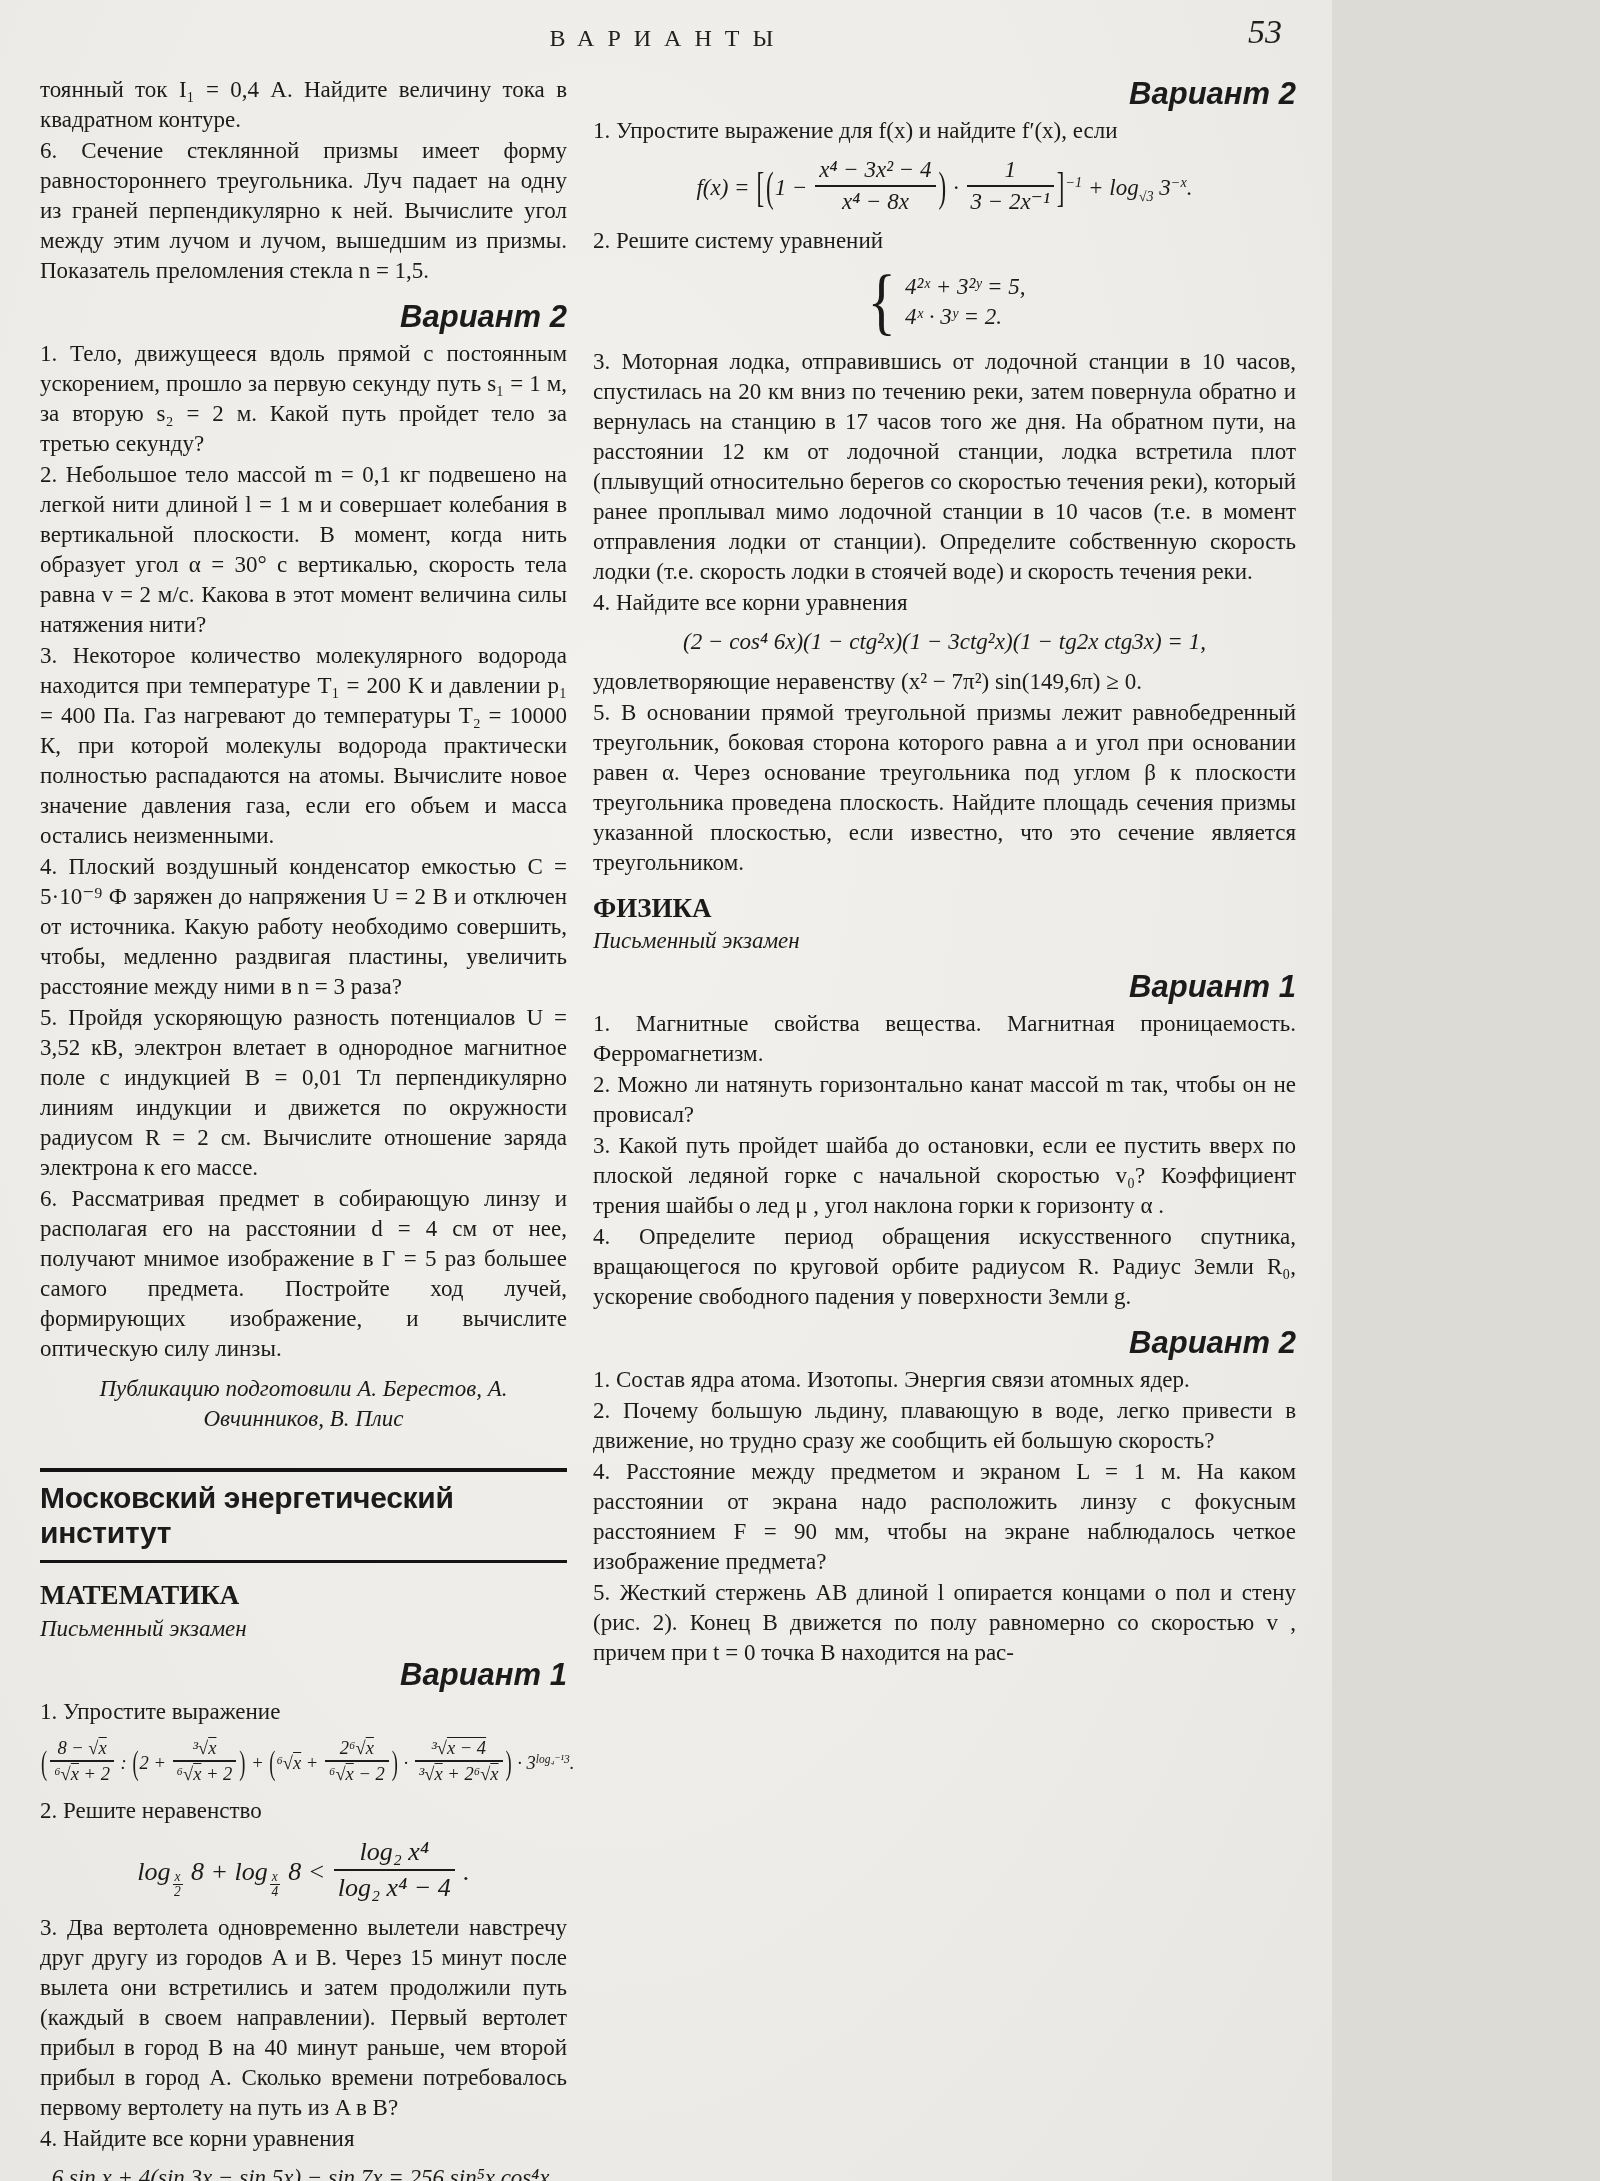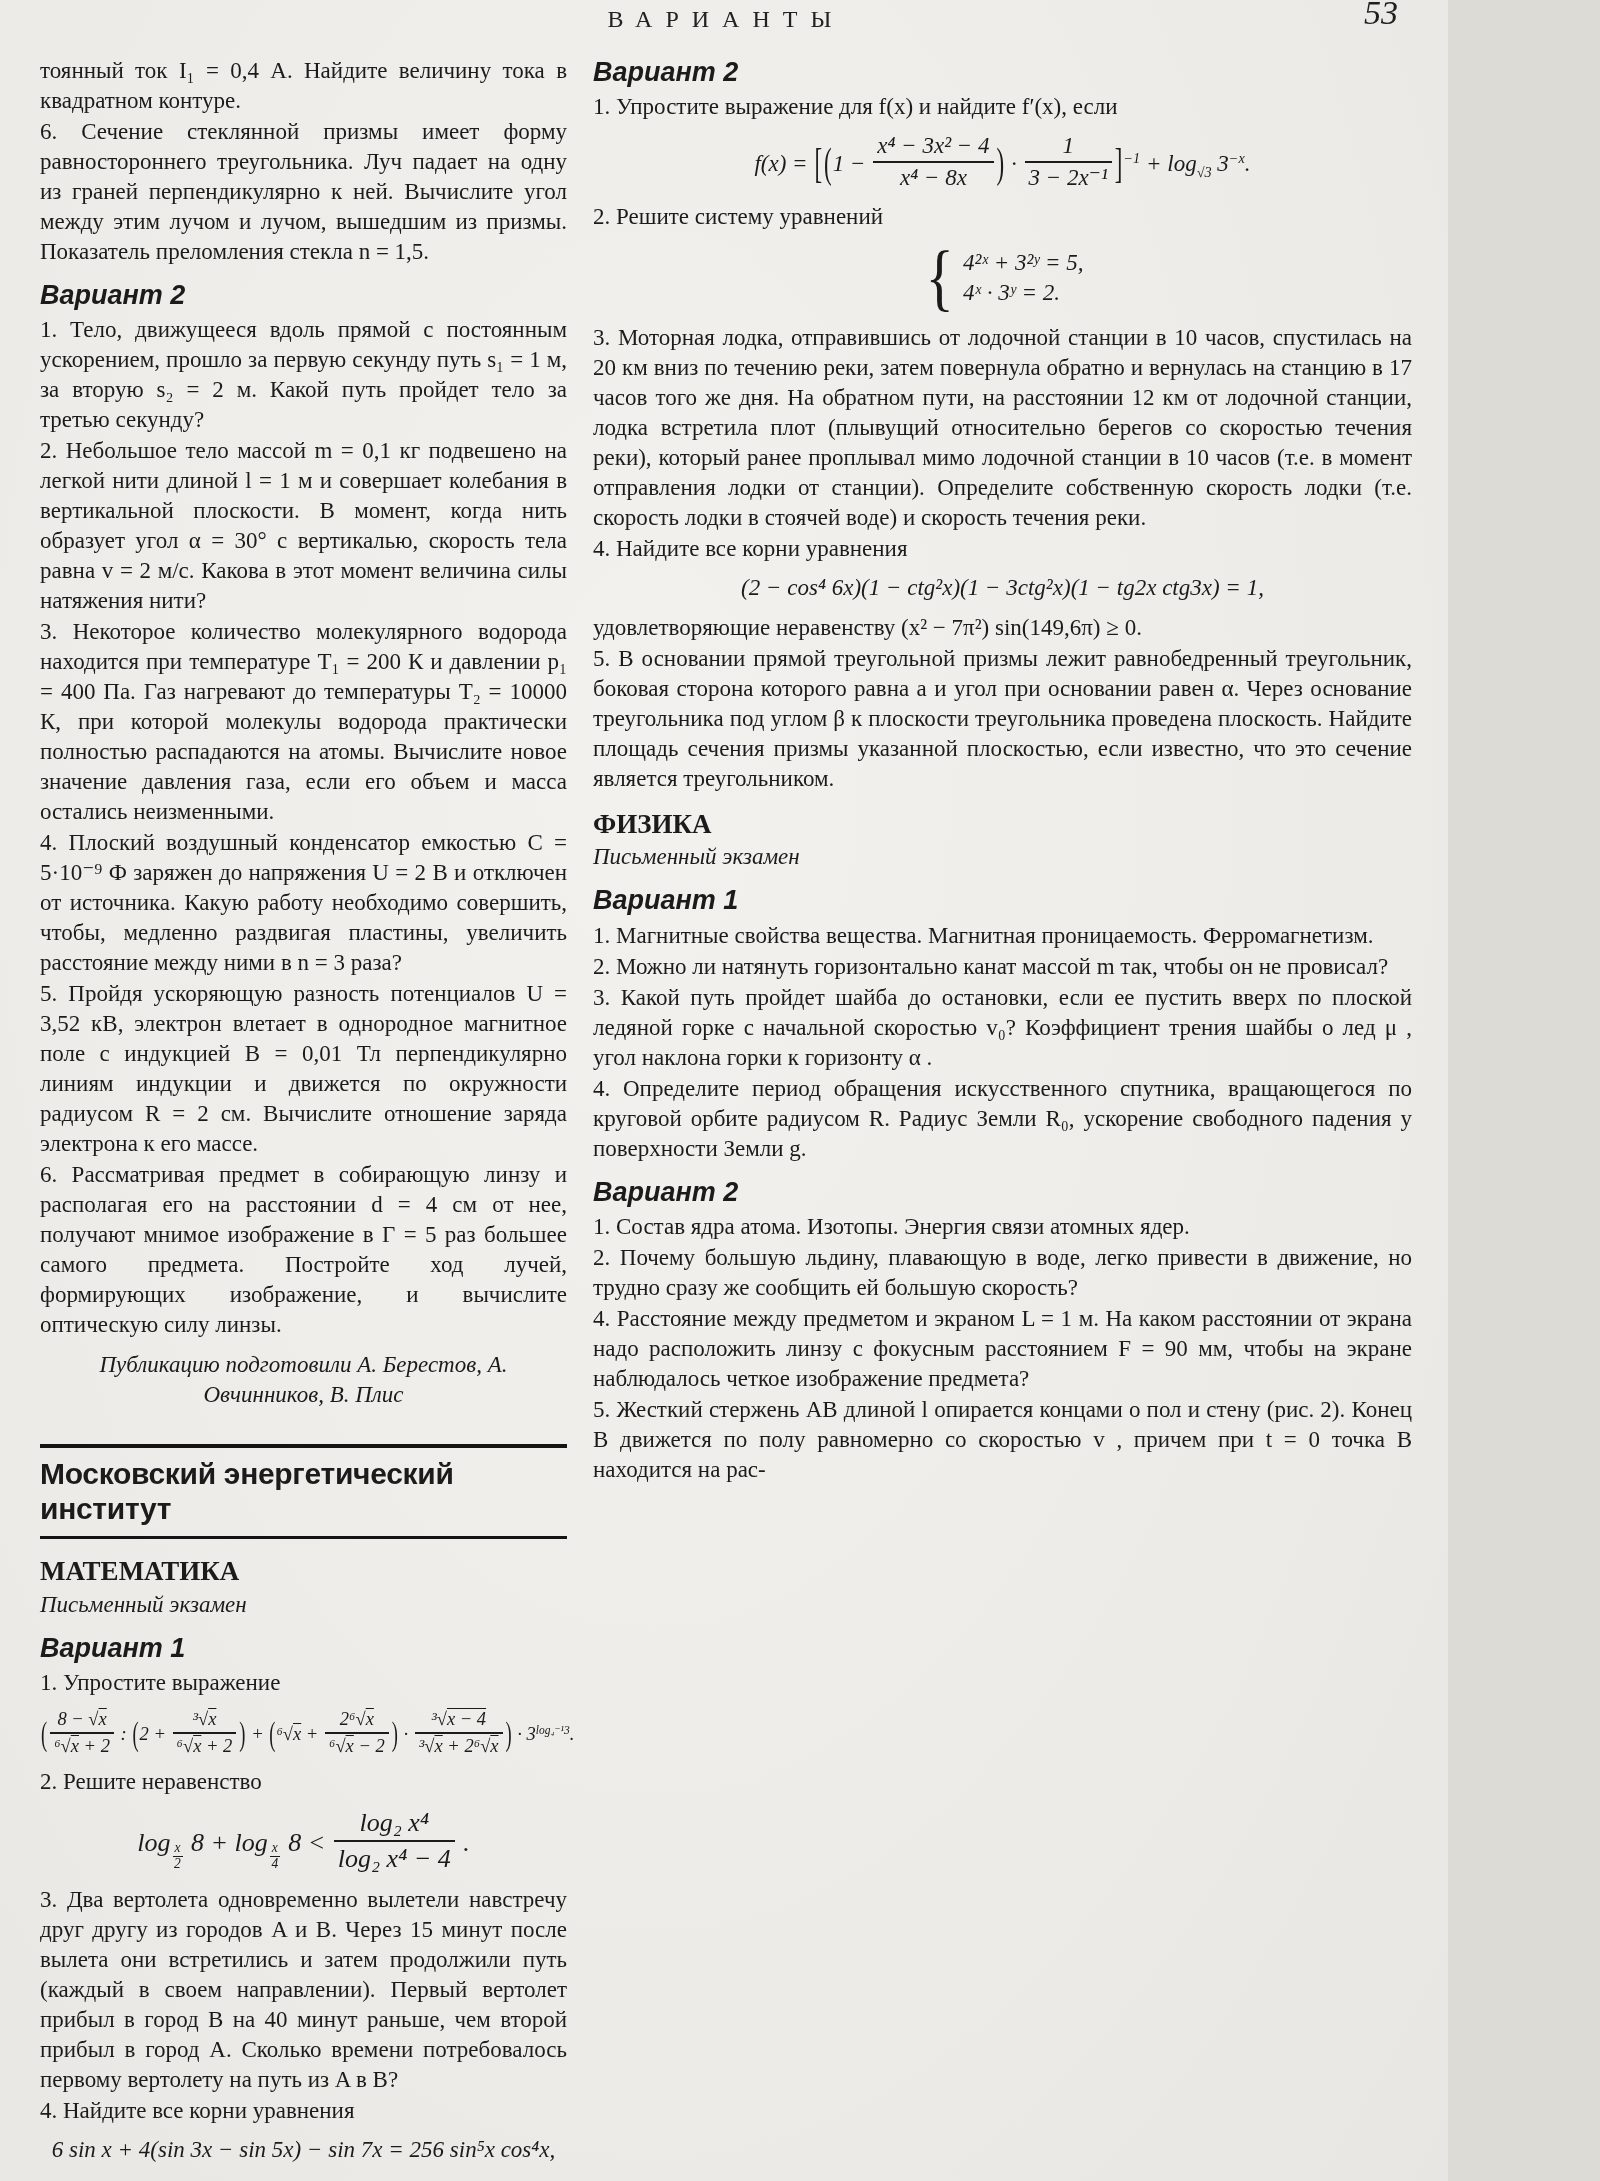--- a/index.html
+++ b/index.html
@@ -1,23 +1,23 @@
 <!DOCTYPE html>
 <html lang="ru"><head>
 <meta charset="utf-8">
 <style>
   html,body{margin:0;padding:0;}
   body{width:1600px;height:2181px;background:#dddbd6;}
   .page{
-    box-sizing:border-box;width:1448px;height:2181px;overflow:hidden;
+    box-sizing:border-box;width:1332px;height:2181px;overflow:hidden;
     background:radial-gradient(ellipse at 45% 35%, #f2f1ee 0%, #edecE8 55%, #e7e6e2 100%);
     color:#1b1b1b;
     font-family:"Liberation Serif","DejaVu Serif",serif;
     font-size:23px;line-height:30px;
-    padding:4px 36px 0 40px;
+    padding:23px 36px 0 40px;
   }
   .pagehead{position:relative;text-align:center;height:46px;margin-bottom:6px;}
   .headtitle{font-size:24px;letter-spacing:13px;font-weight:500;color:#222;}
   .pagenum{position:absolute;right:14px;top:-6px;font-style:italic;font-size:34px;color:#1f1f1f;}
   .cols{display:flex;gap:26px;}
   .colL{width:527px;flex:0 0 527px;}
   .colR{flex:1;min-width:0;}
   .para{margin:0;text-align:justify;}
   .para + .para{margin-top:1px;}
   .credit{margin:10px 0 0;font-style:italic;text-align:center;}
@@ -27,22 +27,22 @@
     border-top:4px solid #141414;border-bottom:3px solid #141414;
     padding:9px 0 10px;margin:34px 0 16px;
   }
   .subject{
     font-family:Liberation Serif, serif;
     font-size:27px;font-weight:bold;margin:14px 0 2px;line-height:1.2;
   }
   .exam{font-style:italic;margin:0 0 6px;}
   .variant{
     font-family:"Liberation Sans","DejaVu Sans",sans-serif;
-    font-size:27px;font-weight:bold;font-style:italic;
-    margin:12px 0 4px;line-height:1.2;
+    font-size:31px;font-weight:bold;font-style:italic;
+    margin:12px 0 4px;line-height:1.2;text-align:right;
   }
   
   .math{font-style:italic;}
   .dmath{
     text-align:center;margin:10px 0;white-space:nowrap;
     font-style:italic;line-height:1.25;
   }
   .dm-lg{font-size:23px;}
   .dm-md{font-size:26px;}
   .dm-sm{font-size:18.5px;}

